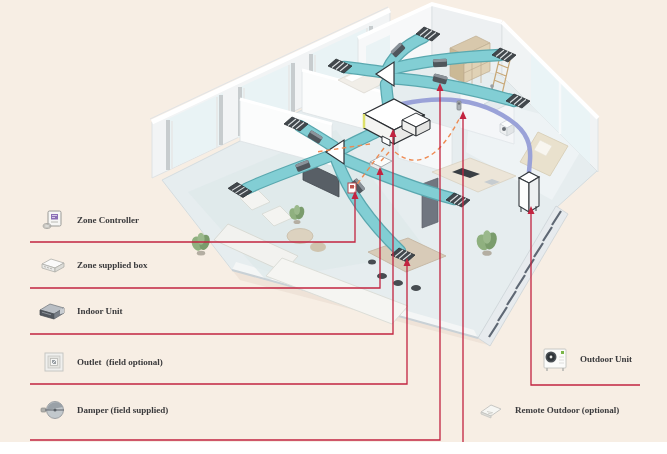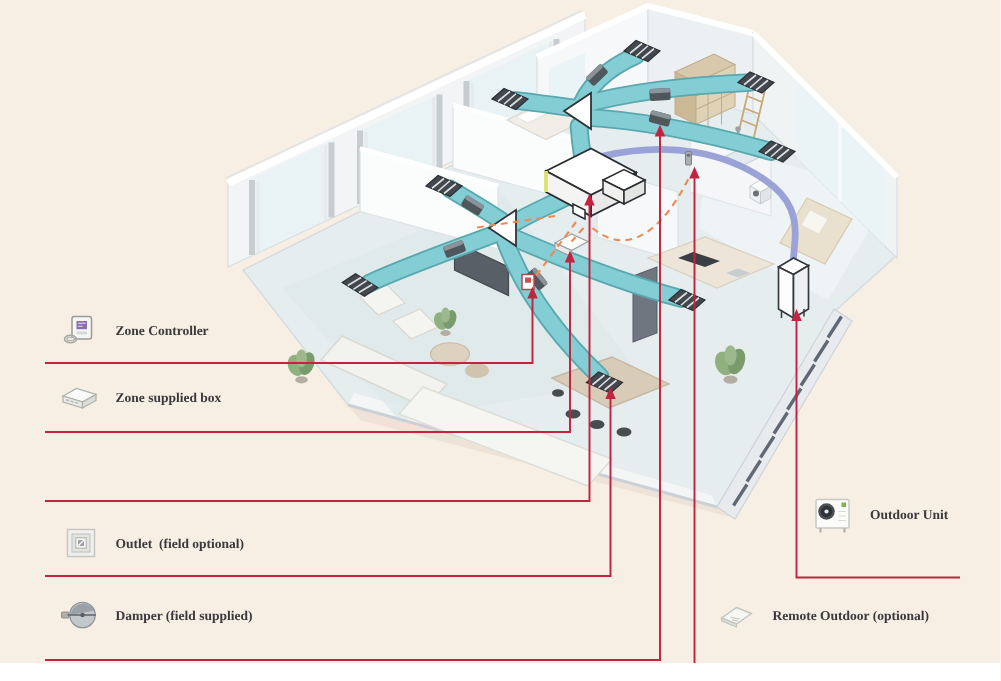--- a/index.html
+++ b/index.html
@@ -279,20 +279,30 @@
   <div class="legend-item" style="left:40px;top:254px">
     <svg class="licon" width="26" height="22" viewBox="0 0 26 22">
       <polygon points="2,10 11,5 24,9 15,14" fill="#fafafa" stroke="#aeaeaa" stroke-width="0.8"></polygon>
       <polygon points="2,10 15,14 15,18 2,14" fill="#e9e9e7" stroke="#aeaeaa" stroke-width="0.8"></polygon>
       <polygon points="15,14 24,9 24,13 15,18" fill="#dcdcd8" stroke="#aeaeaa" stroke-width="0.8"></polygon>
       <path d="M4,12.5 L6,13.1 M7,13.4 L9,14 M10,14.3 L12,14.9" stroke="#b4b4b0" stroke-width="0.9"></path>
     </svg>
     <span class="legend-label">Zone supplied box</span>
   </div>
 
+  <div class="legend-item" style="left:38px;top:300px">
+    <svg class="licon" width="28" height="22" viewBox="0 0 28 22">
+      <polygon points="2,10 12,4 26,8 16,14" fill="#b9bec4" stroke="#6e747a" stroke-width="0.7"></polygon>
+      <polygon points="2,10 16,14 16,19 2,15" fill="#52575e" stroke="#41464c" stroke-width="0.7"></polygon>
+      <polygon points="16,14 26,8 26,13 16,19" fill="#7a8088" stroke="#5c6269" stroke-width="0.7"></polygon>
+      <path d="M4,12.2 L13,14.8" stroke="#8d939a" stroke-width="1"></path>
+      <polygon points="22,9.2 26,8 26,13 22,14.2" fill="#caced2"></polygon>
+    </svg>
+    <span class="legend-label">Indoor Unit</span>
+  </div>
 
   <div class="legend-item" style="left:42px;top:350px">
     <svg class="licon" width="24" height="24" viewBox="0 0 24 24">
       <rect x="3" y="3" width="18" height="18" fill="#f0f0ee" stroke="#c6c6c2" stroke-width="1"></rect>
       <rect x="6" y="6" width="12" height="12" fill="#e4e4e0" stroke="#c6c6c2" stroke-width="0.8"></rect>
       <rect x="8.5" y="8.5" width="7" height="7" fill="#f6f6f4" stroke="#b9b9b5" stroke-width="0.8"></rect>
       <rect x="10" y="10" width="4" height="4" fill="#9aa0a5"></rect>
       <path d="M10,14 L14,10" stroke="#ffffff" stroke-width="0.8"></path>
     </svg>
     <span class="legend-label">Outlet  (field optional)</span>
@@ -302,21 +312,21 @@
     <svg class="licon" width="26" height="24" viewBox="0 0 26 24">
       <rect x="1" y="10" width="5" height="4" rx="1" fill="#b0b0ac" stroke="#8d8d89" stroke-width="0.7"></rect>
       <circle cx="15" cy="12" r="8.5" fill="#c2c8cc" stroke="#8b9196" stroke-width="0.8"></circle>
       <path d="M7,12 A8.5 8.5 0 0 1 23,9" fill="#9aa1a7" stroke="none"></path>
       <path d="M5,12 L24,12" stroke="#6e747a" stroke-width="1.2"></path>
       <circle cx="15" cy="12" r="1.5" fill="#595f65"></circle>
     </svg>
     <span class="legend-label">Damper (field supplied)</span>
   </div>
 
-  <div class="legend-item" style="left:541px;top:328px">
+  <div class="legend-item" style="left:541px;top:344px">
     <svg class="licon" width="28" height="30" viewBox="0 0 28 30">
       <rect x="3" y="5" width="22" height="19" rx="1" fill="#fbfbfa" stroke="#c8c8c4" stroke-width="1"></rect>
       <circle cx="10" cy="13" r="5.5" fill="#4a4f54"></circle>
       <circle cx="10" cy="13" r="3.8" fill="#2e3338"></circle>
       <circle cx="10" cy="13" r="1.4" fill="#e8e8e6"></circle>
       <rect x="20" y="7" width="3" height="3" fill="#7ab648"></rect>
       <path d="M18,13 L23,13 M18,16 L23,16 M18,19 L23,19" stroke="#d8d8d4" stroke-width="0.8"></path>
       <path d="M6,24 L6,27 M22,24 L22,27" stroke="#b4b4b0" stroke-width="1.5"></path>
     </svg>
     <span class="legend-label">Outdoor Unit</span>

